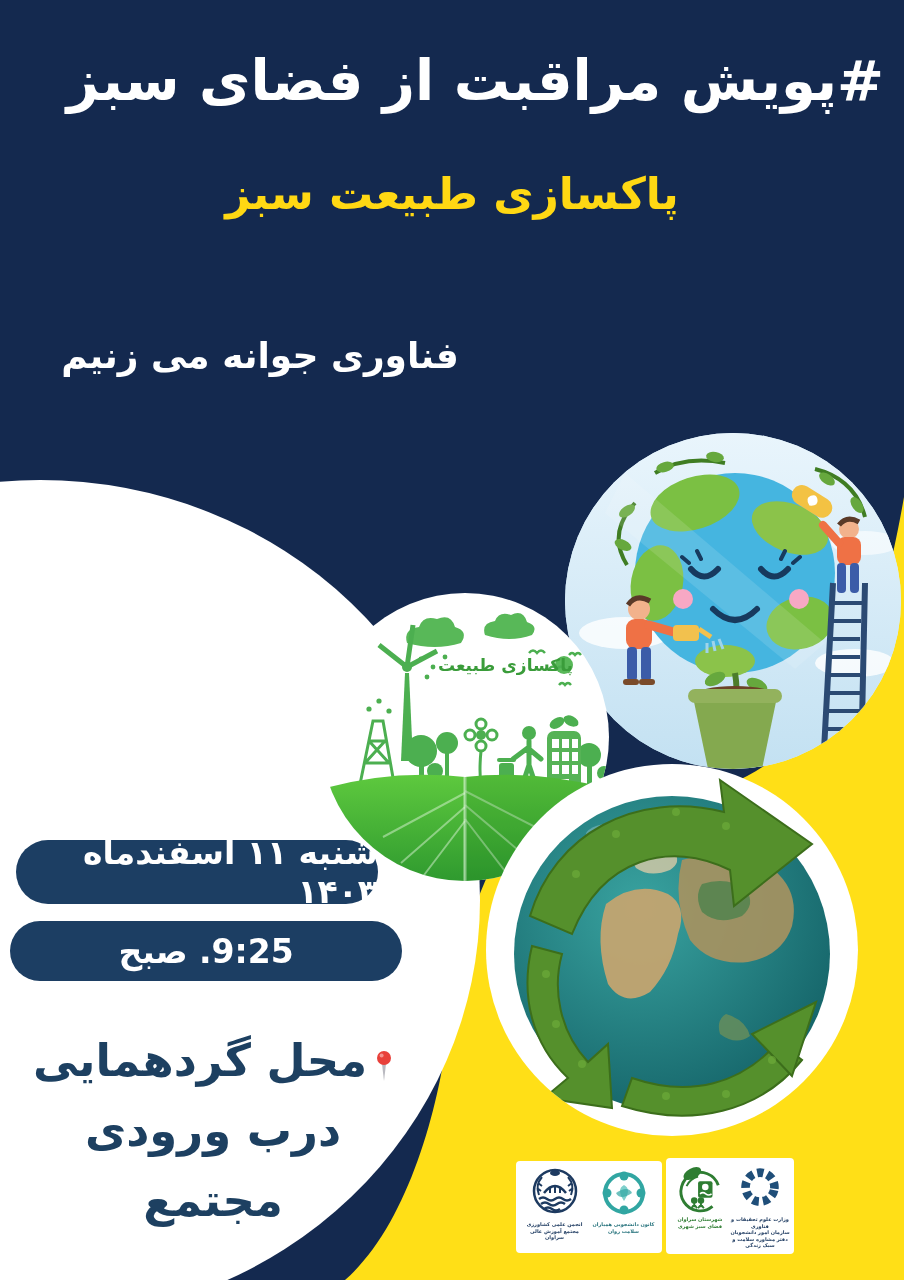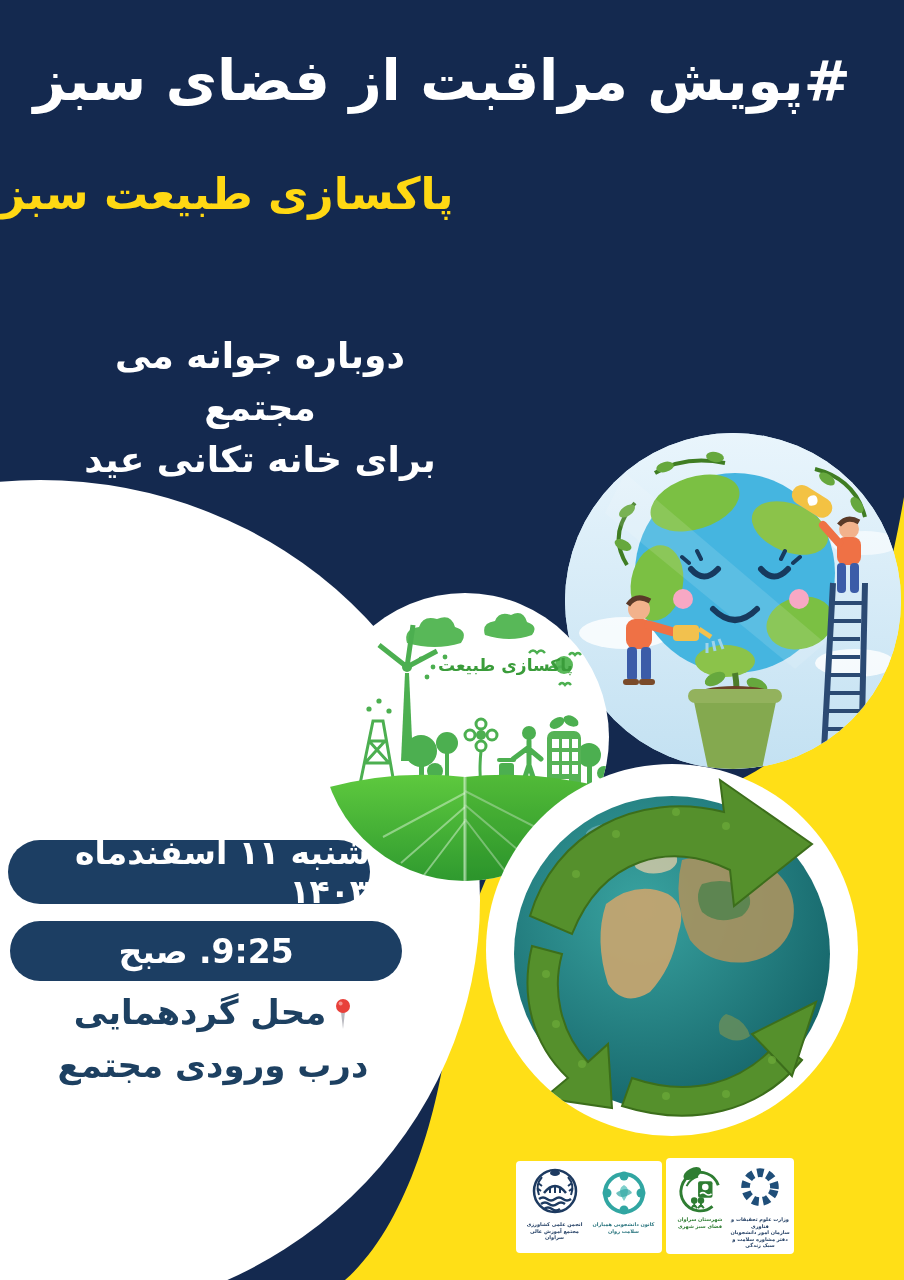--- a/index.html
+++ b/index.html
@@ -13,25 +13,25 @@
   
   .yellow-blob{position:absolute;left:0;top:0;width:904px;height:1280px;}
   .white-blob{
     position:absolute;left:-400px;top:480px;width:880px;height:840px;
     border-radius:50%;background:#ffffff;
   }
 
   
   .title{
     position:absolute;left:0;top:48px;width:884px;margin:0;
-    text-align:center;color:#ffffff;font-size:56px;font-weight:bold;
+    text-align:right;color:#ffffff;font-size:56px;font-weight:bold;
   }
   .subtitle{
     position:absolute;left:0;top:168px;width:904px;margin:0;
-    text-align:left;color:#ffd813;font-size:44px;font-weight:bold;
+    text-align:center;color:#ffd813;font-size:44px;font-weight:bold;
   }
   .tagline{
     position:absolute;left:60px;top:330px;width:400px;
     text-align:center;color:#ffffff;font-size:36px;font-weight:bold;line-height:1.45;
   }
 
   
   .circle{position:absolute;border-radius:50%;overflow:hidden;}
   .circle-earth-cartoon{left:565px;top:433px;width:336px;height:336px;background:#d8edf9;}
   .circle-nature{left:321px;top:593px;width:288px;height:288px;background:#ffffff;}
@@ -39,25 +39,25 @@
   .nature-label{
     position:absolute;top:62px;right:36px;color:#3a9c3a;
     font-size:17px;font-weight:bold;margin-left:48px;
   }
 
   
   .pill{
     position:absolute;background:#1c3e63;color:#ffffff;font-weight:bold;
     display:flex;align-items:center;justify-content:center;
   }
-  .pill-date{left:8px;top:840px;width:362px;height:64px;border-radius:32px;font-size:33px;}
+  .pill-date{left:16px;top:840px;width:362px;height:64px;border-radius:32px;font-size:33px;}
   .pill-time{left:10px;top:921px;width:392px;height:60px;border-radius:30px;font-size:33px;}
   .location{
-    position:absolute;left:28px;top:986px;width:370px;text-align:center;
-    color:#1d4061;font-size:34px;font-weight:bold;line-height:1.55;
+    position:absolute;left:28px;top:1026px;width:370px;text-align:center;
+    color:#1d4061;font-size:45px;font-weight:bold;line-height:1.55;
   }
   .pin{display:inline-block;vertical-align:-6px;margin-left:8px;}
 
   
   .logo-strip{
     position:absolute;background:#ffffff;border-radius:4px;
     display:flex;align-items:flex-start;justify-content:space-around;
     padding:6px 4px 4px 4px;box-sizing:border-box;
   }
   .strip1{left:516px;top:1161px;width:146px;height:92px;}
@@ -76,22 +76,21 @@
   <svg class="yellow-blob" viewBox="0 0 904 1280">
     <path d="M904,497 C893,560 880,612 862,650 C826,728 760,782 695,795 L540,805
              C492,838 460,930 448,1030 C438,1115 405,1228 345,1280 L904,1280 Z" fill="#ffdf17"></path>
   </svg>
 
   <div class="white-blob"></div>
 
   <h1 class="title" dir="rtl">#پویش مراقبت از فضای سبز</h1>
   <h2 class="subtitle" dir="rtl">پاکسازی طبیعت سبز</h2>
   <div class="tagline" dir="rtl">
-    <div>دوباره جوانه می مجتمع</div>
-    <div>برای خانه تکانی عید</div>
+    <div>فناوری جوانه می زنیم</div>
   </div>
 
   <div class="circle circle-earth-cartoon">
     <svg width="336" height="336" viewBox="0 0 336 336">
       <defs>
         <linearGradient id="sky" x1="0" y1="0" x2="0" y2="1">
           <stop offset="0" stop-color="#e9f5fc"></stop>
             <stop offset="1" stop-color="#c3e1f2"></stop>
         </linearGradient>
       </defs>

